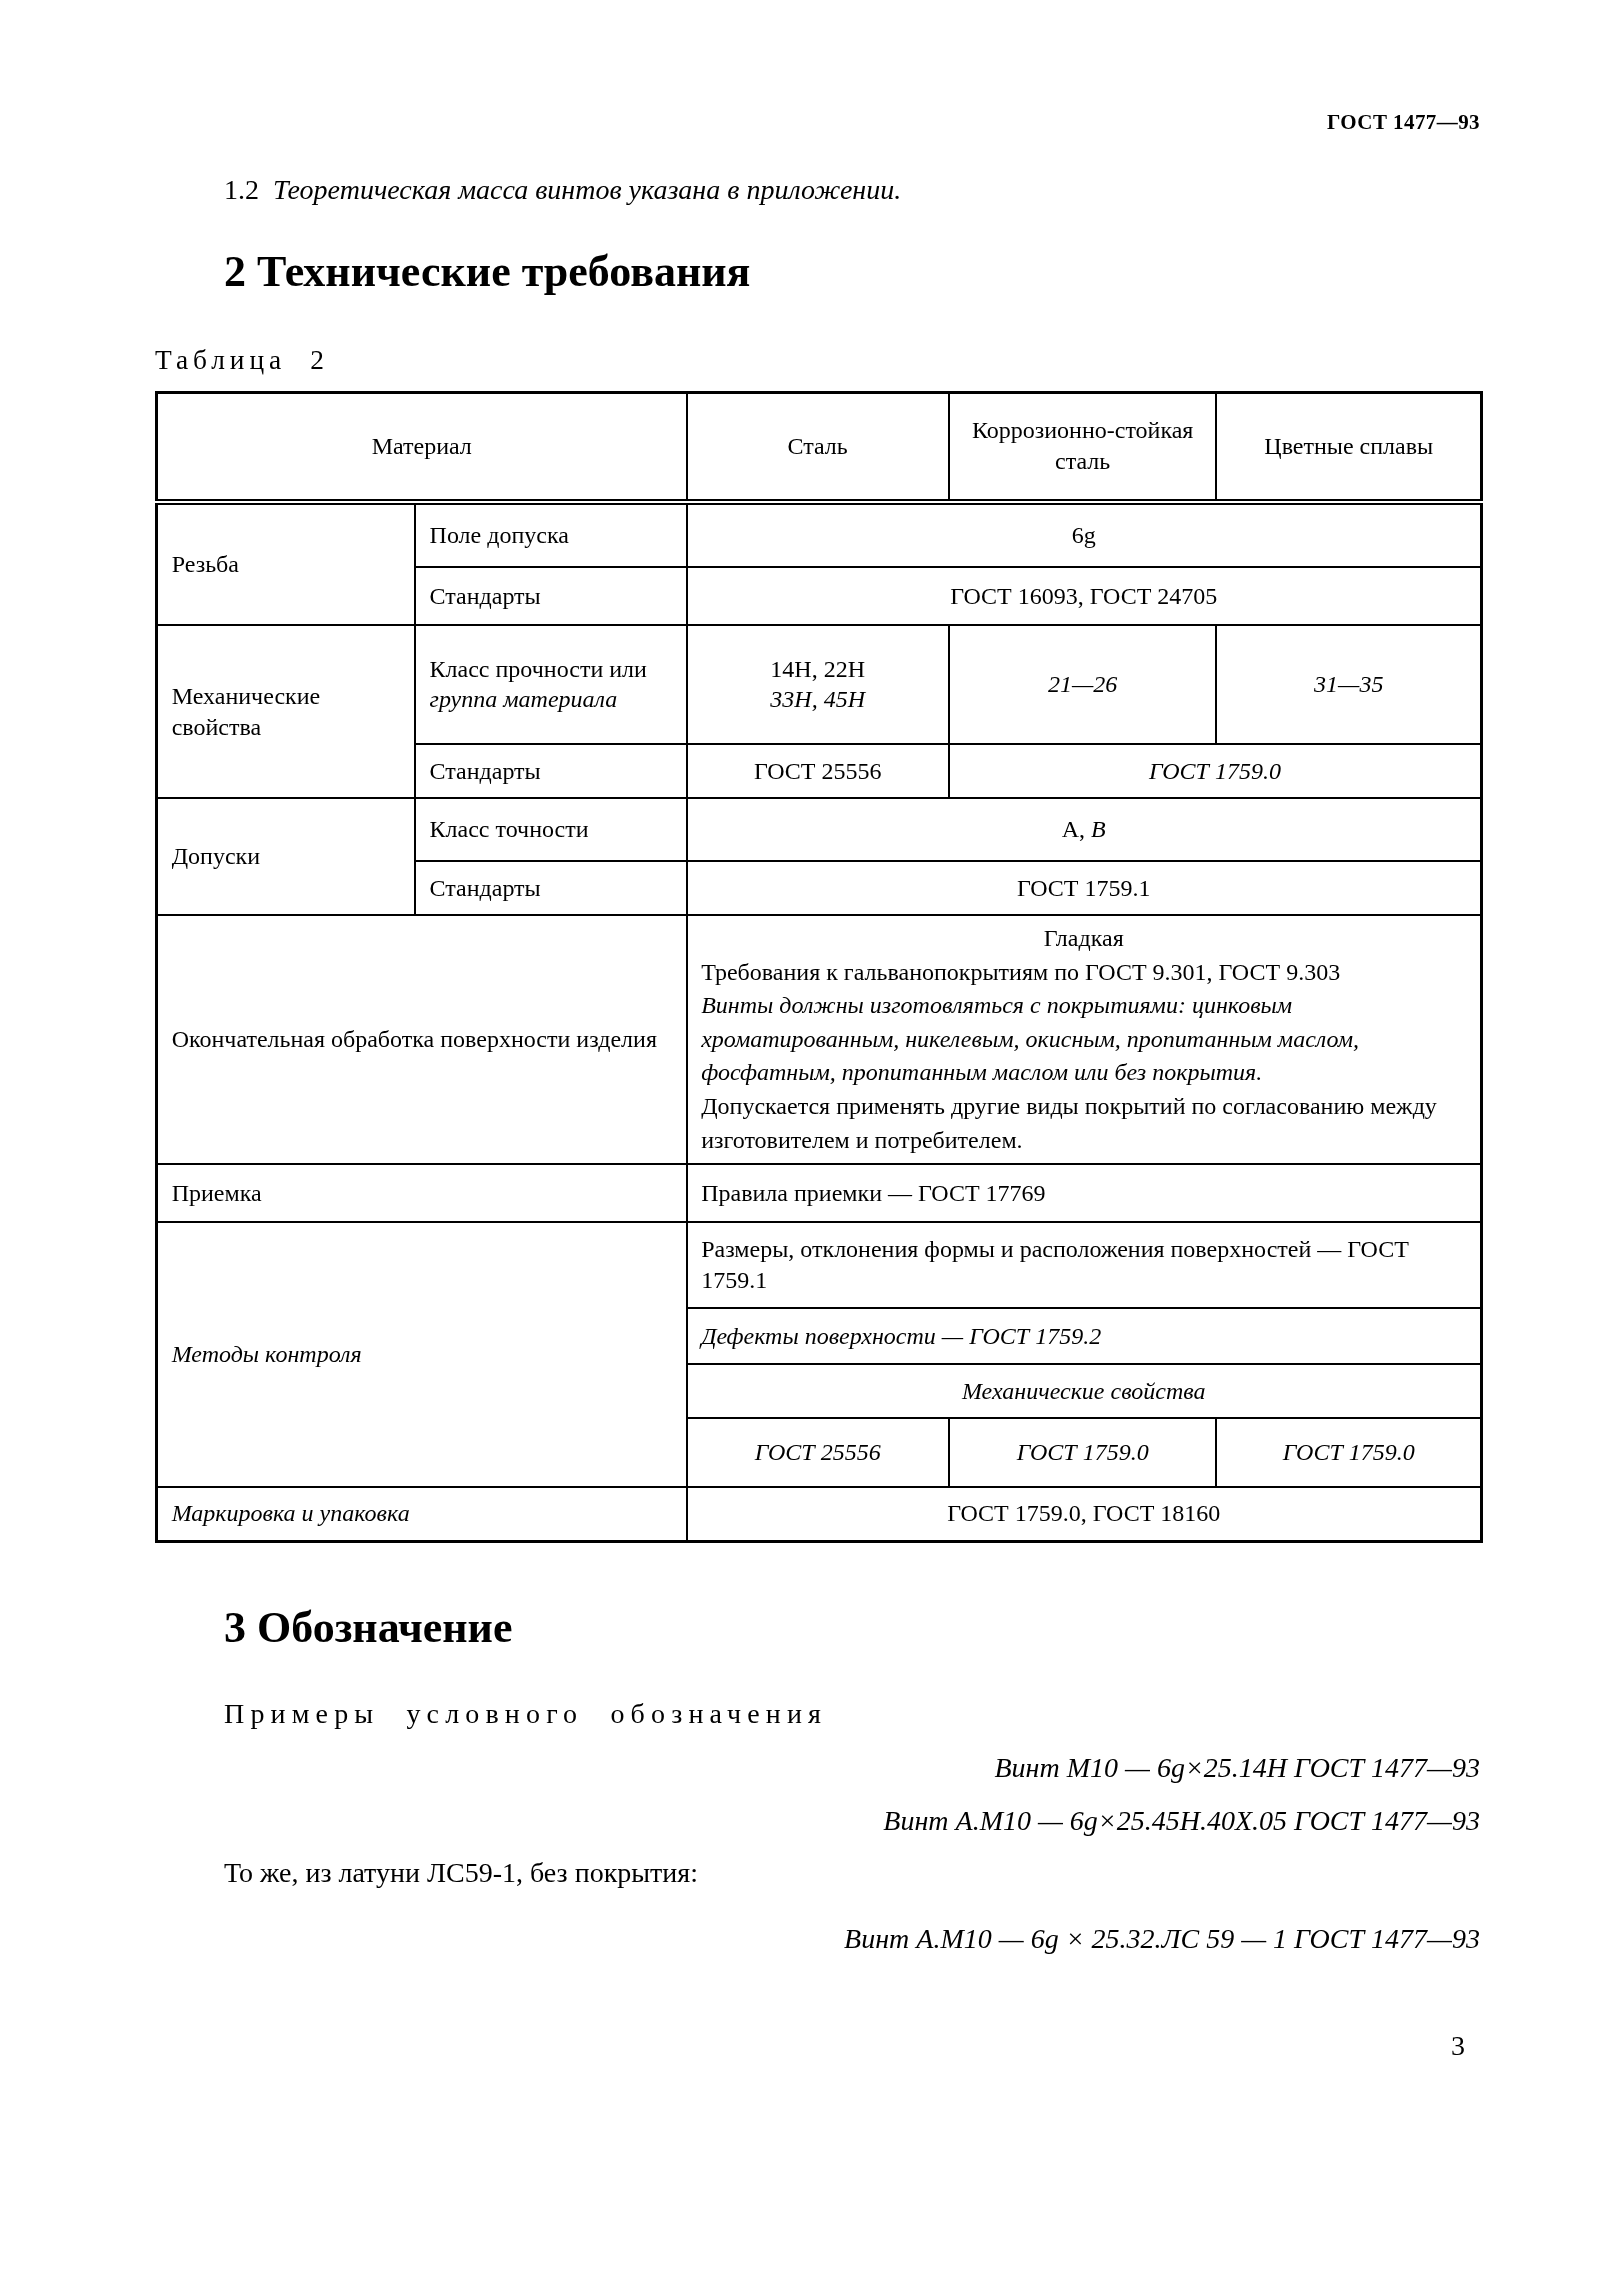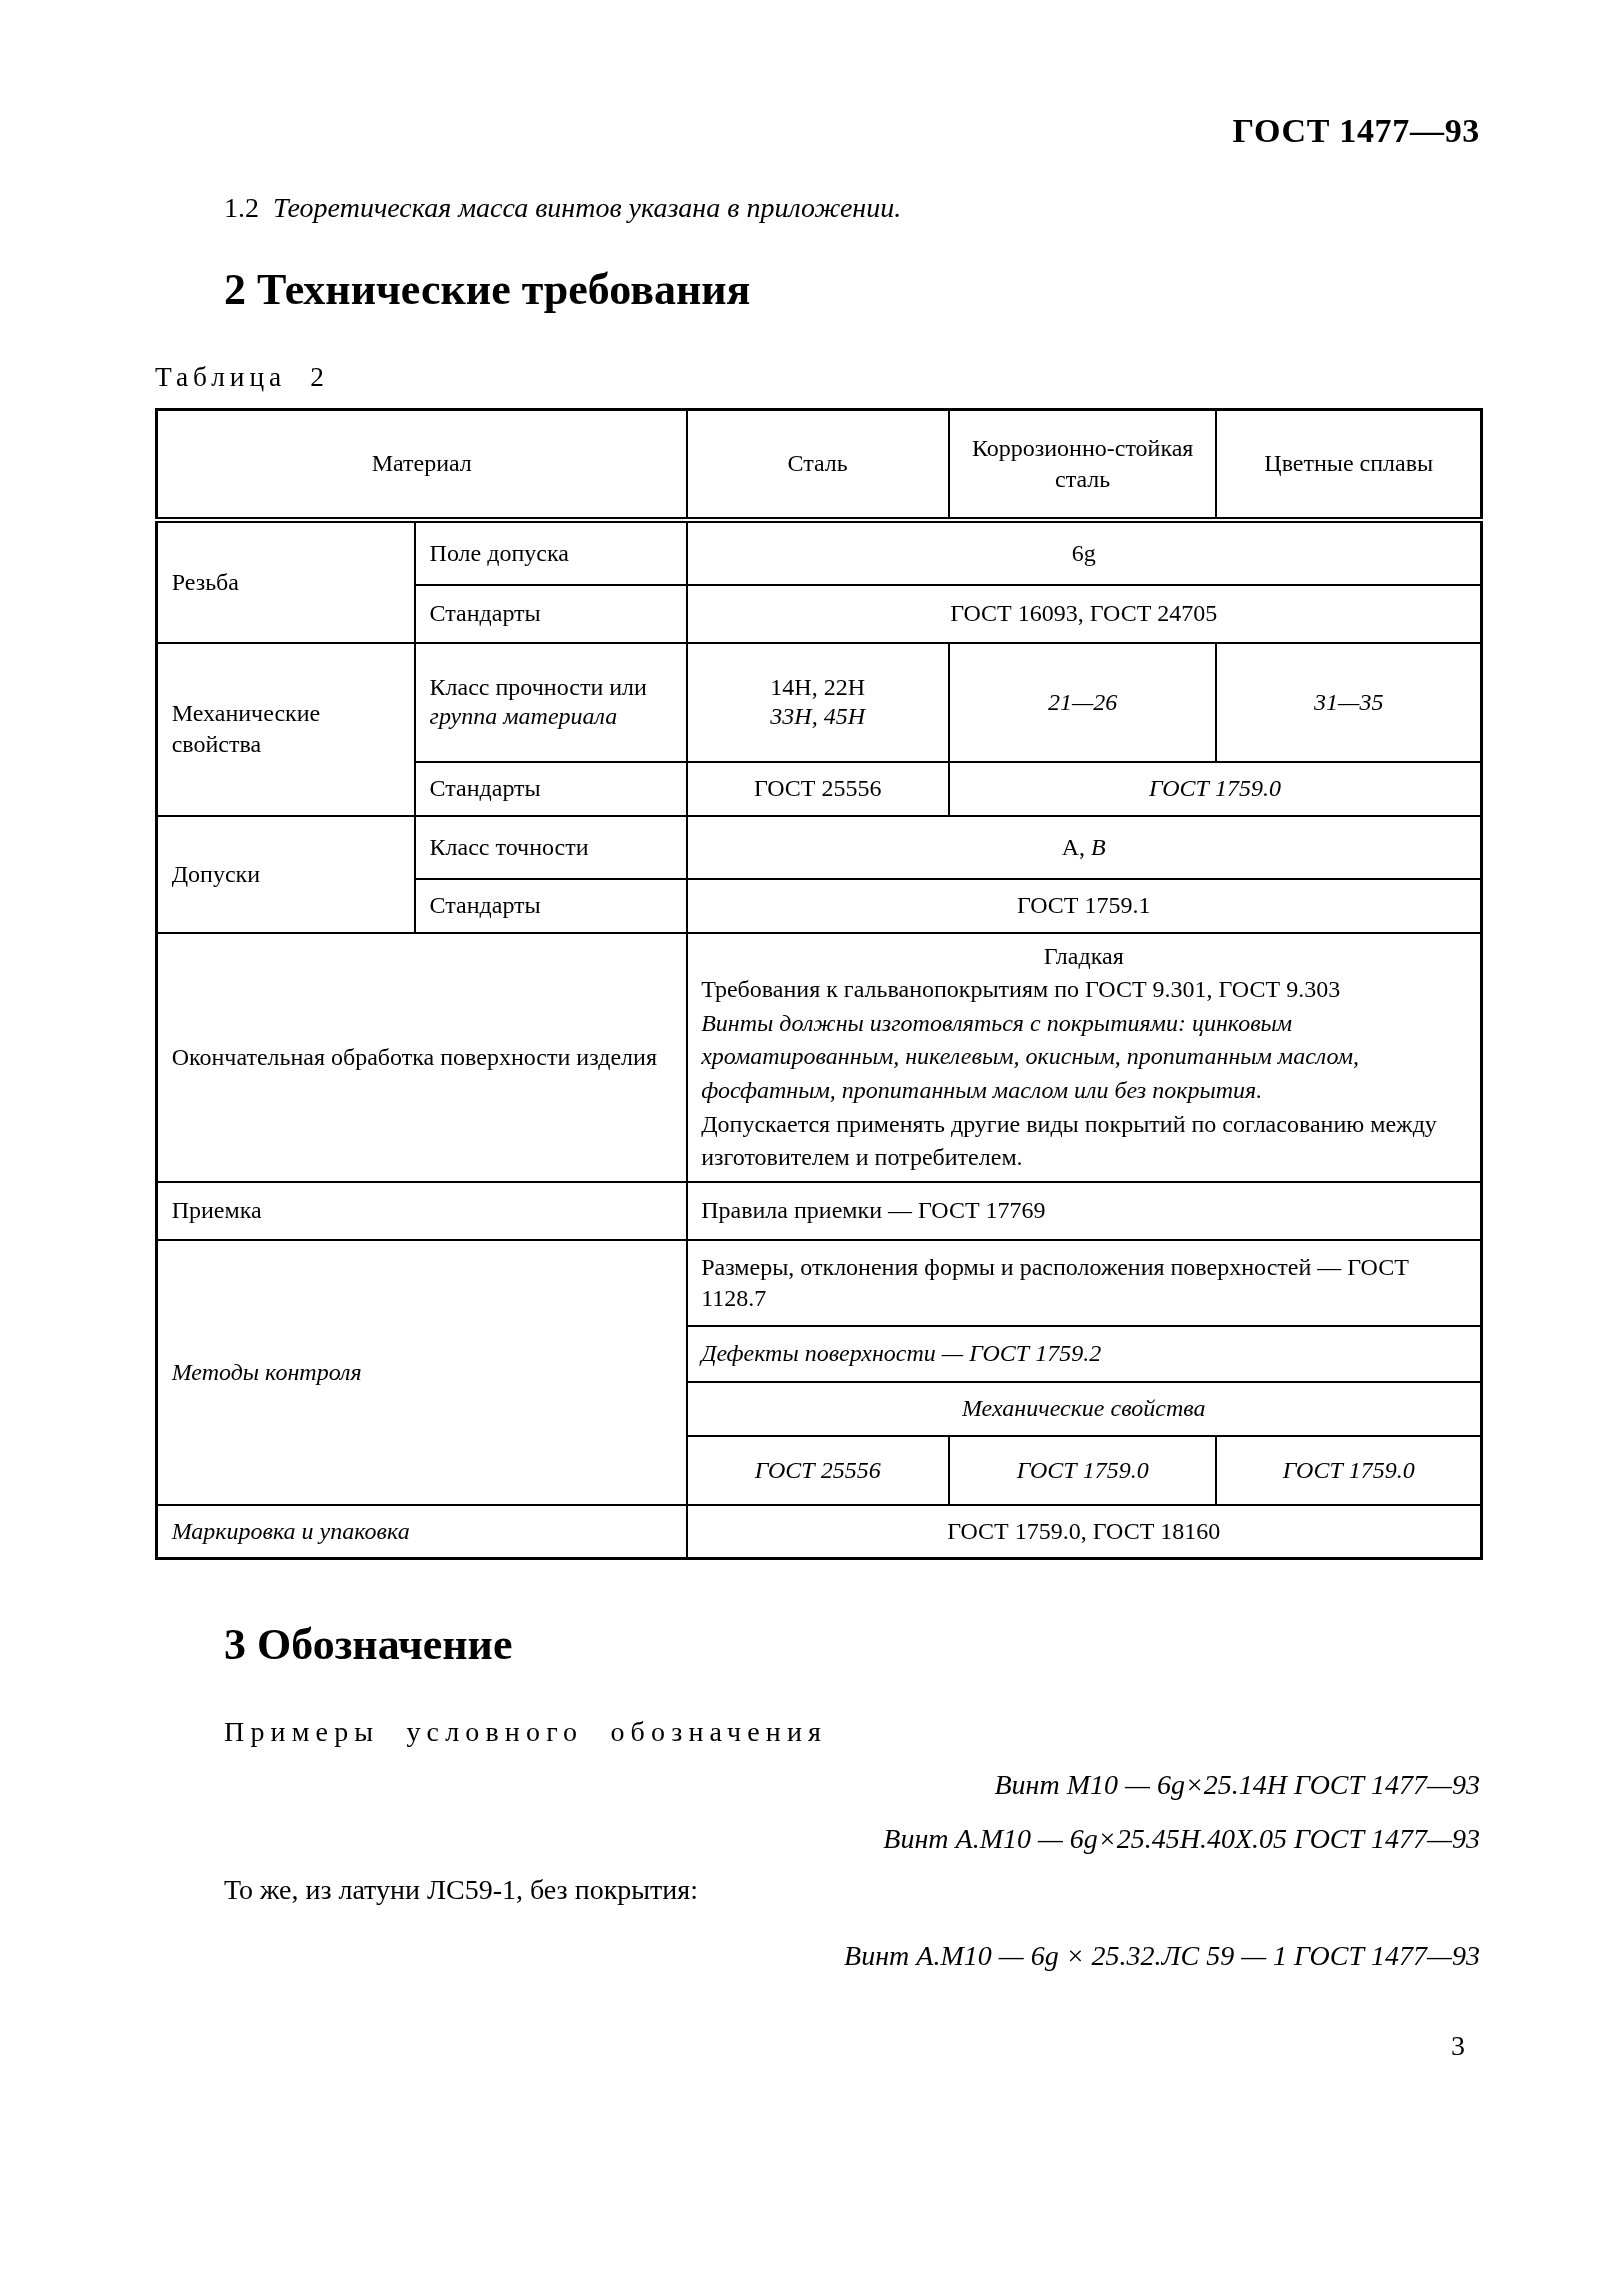--- a/index.html
+++ b/index.html
@@ -12,21 +12,21 @@
     box-sizing: border-box;
     padding: 108px 140px 0 155px;
     font-family: "Liberation Serif", "DejaVu Serif", serif;
     color: #000;
     font-size: 28px;
     line-height: 1.35;
   }
   .doc-number {
     text-align: right;
     font-weight: bold;
-    font-size: 34px;
+    font-size: 21px;
     letter-spacing: 0.02em;
   }
   .p-intro {
     margin-top: 35px;
     text-indent: 69px;
   }
   .p-intro .it { font-style: italic; }
   .h-section {
     margin: 37px 0 0 69px;
     font-weight: bold;
@@ -172,21 +172,21 @@
       </td>
     </tr>
 
     <tr style="height:58px">
       <td class="lbl bb4" colspan="2">Приемка</td>
       <td class="left bb4" colspan="3">Правила приемки — ГОСТ 17769</td>
     </tr>
 
     <tr style="height:86px">
       <td class="lbl it bb4" colspan="2" rowspan="4">Методы контроля</td>
-      <td class="left" colspan="3">Размеры, отклонения формы и расположения поверхностей — ГОСТ 1128.7</td>
+      <td class="left" colspan="3">Размеры, отклонения формы и расположения поверхностей — ГОСТ 1759.1</td>
     </tr>
     <tr style="height:56px">
       <td class="left it" colspan="3">Дефекты поверхности — ГОСТ 1759.2</td>
     </tr>
     <tr style="height:54px">
       <td class="val it noline-b" colspan="3">Механические свойства</td>
     </tr>
     <tr style="height:69px">
       <td class="val it noline-t bb4">ГОСТ 25556</td>
       <td class="val it noline-t bb4">ГОСТ 1759.0</td>

